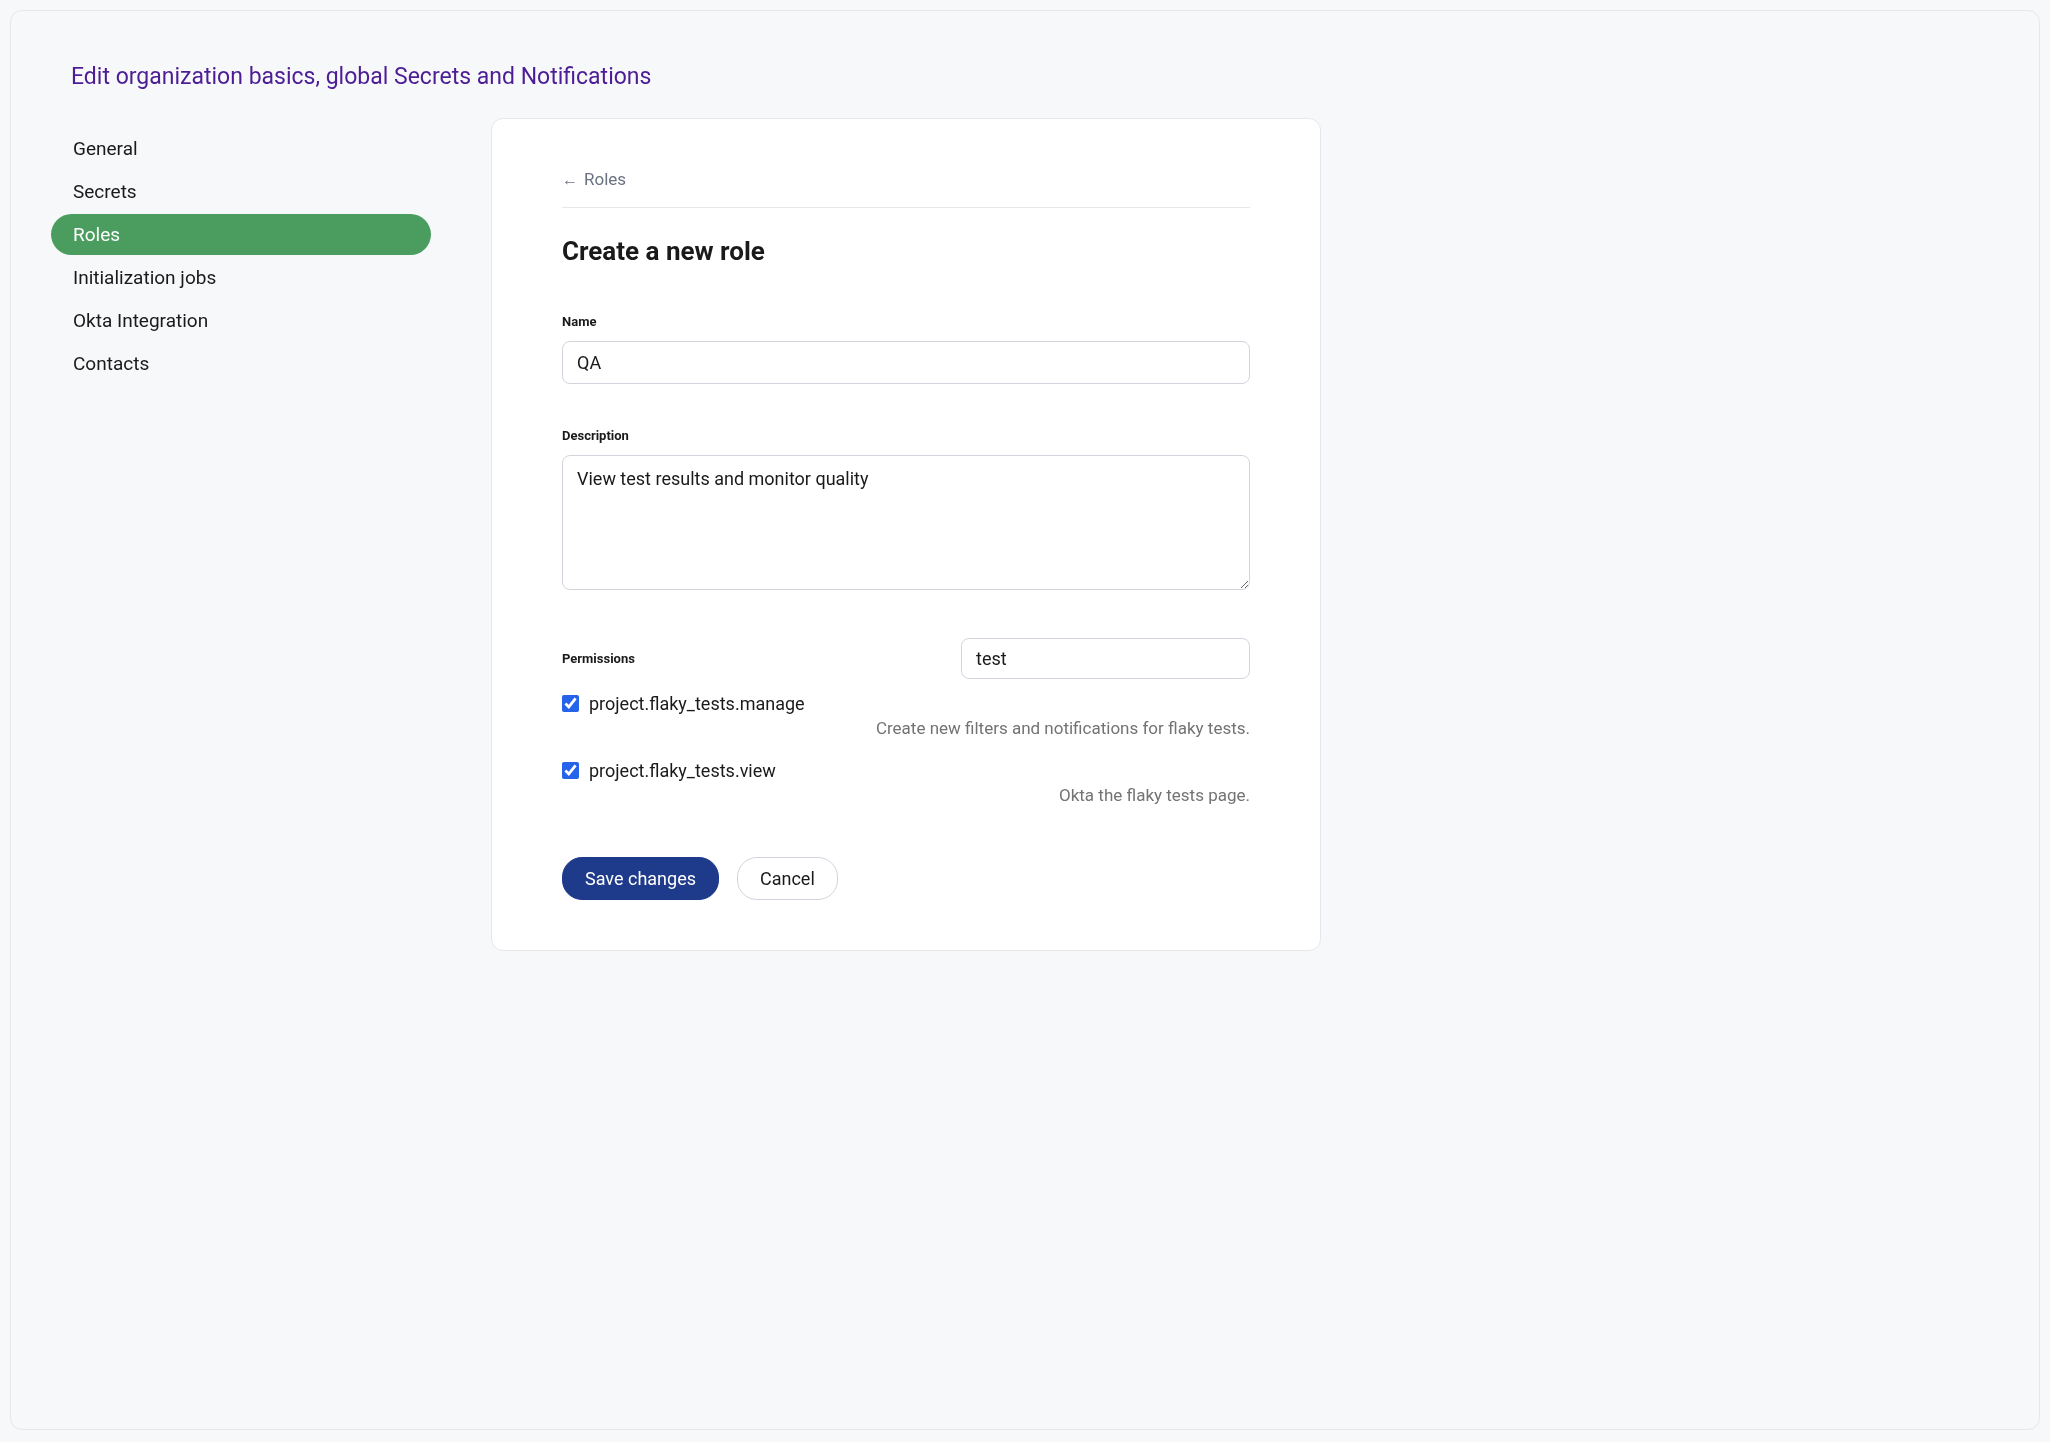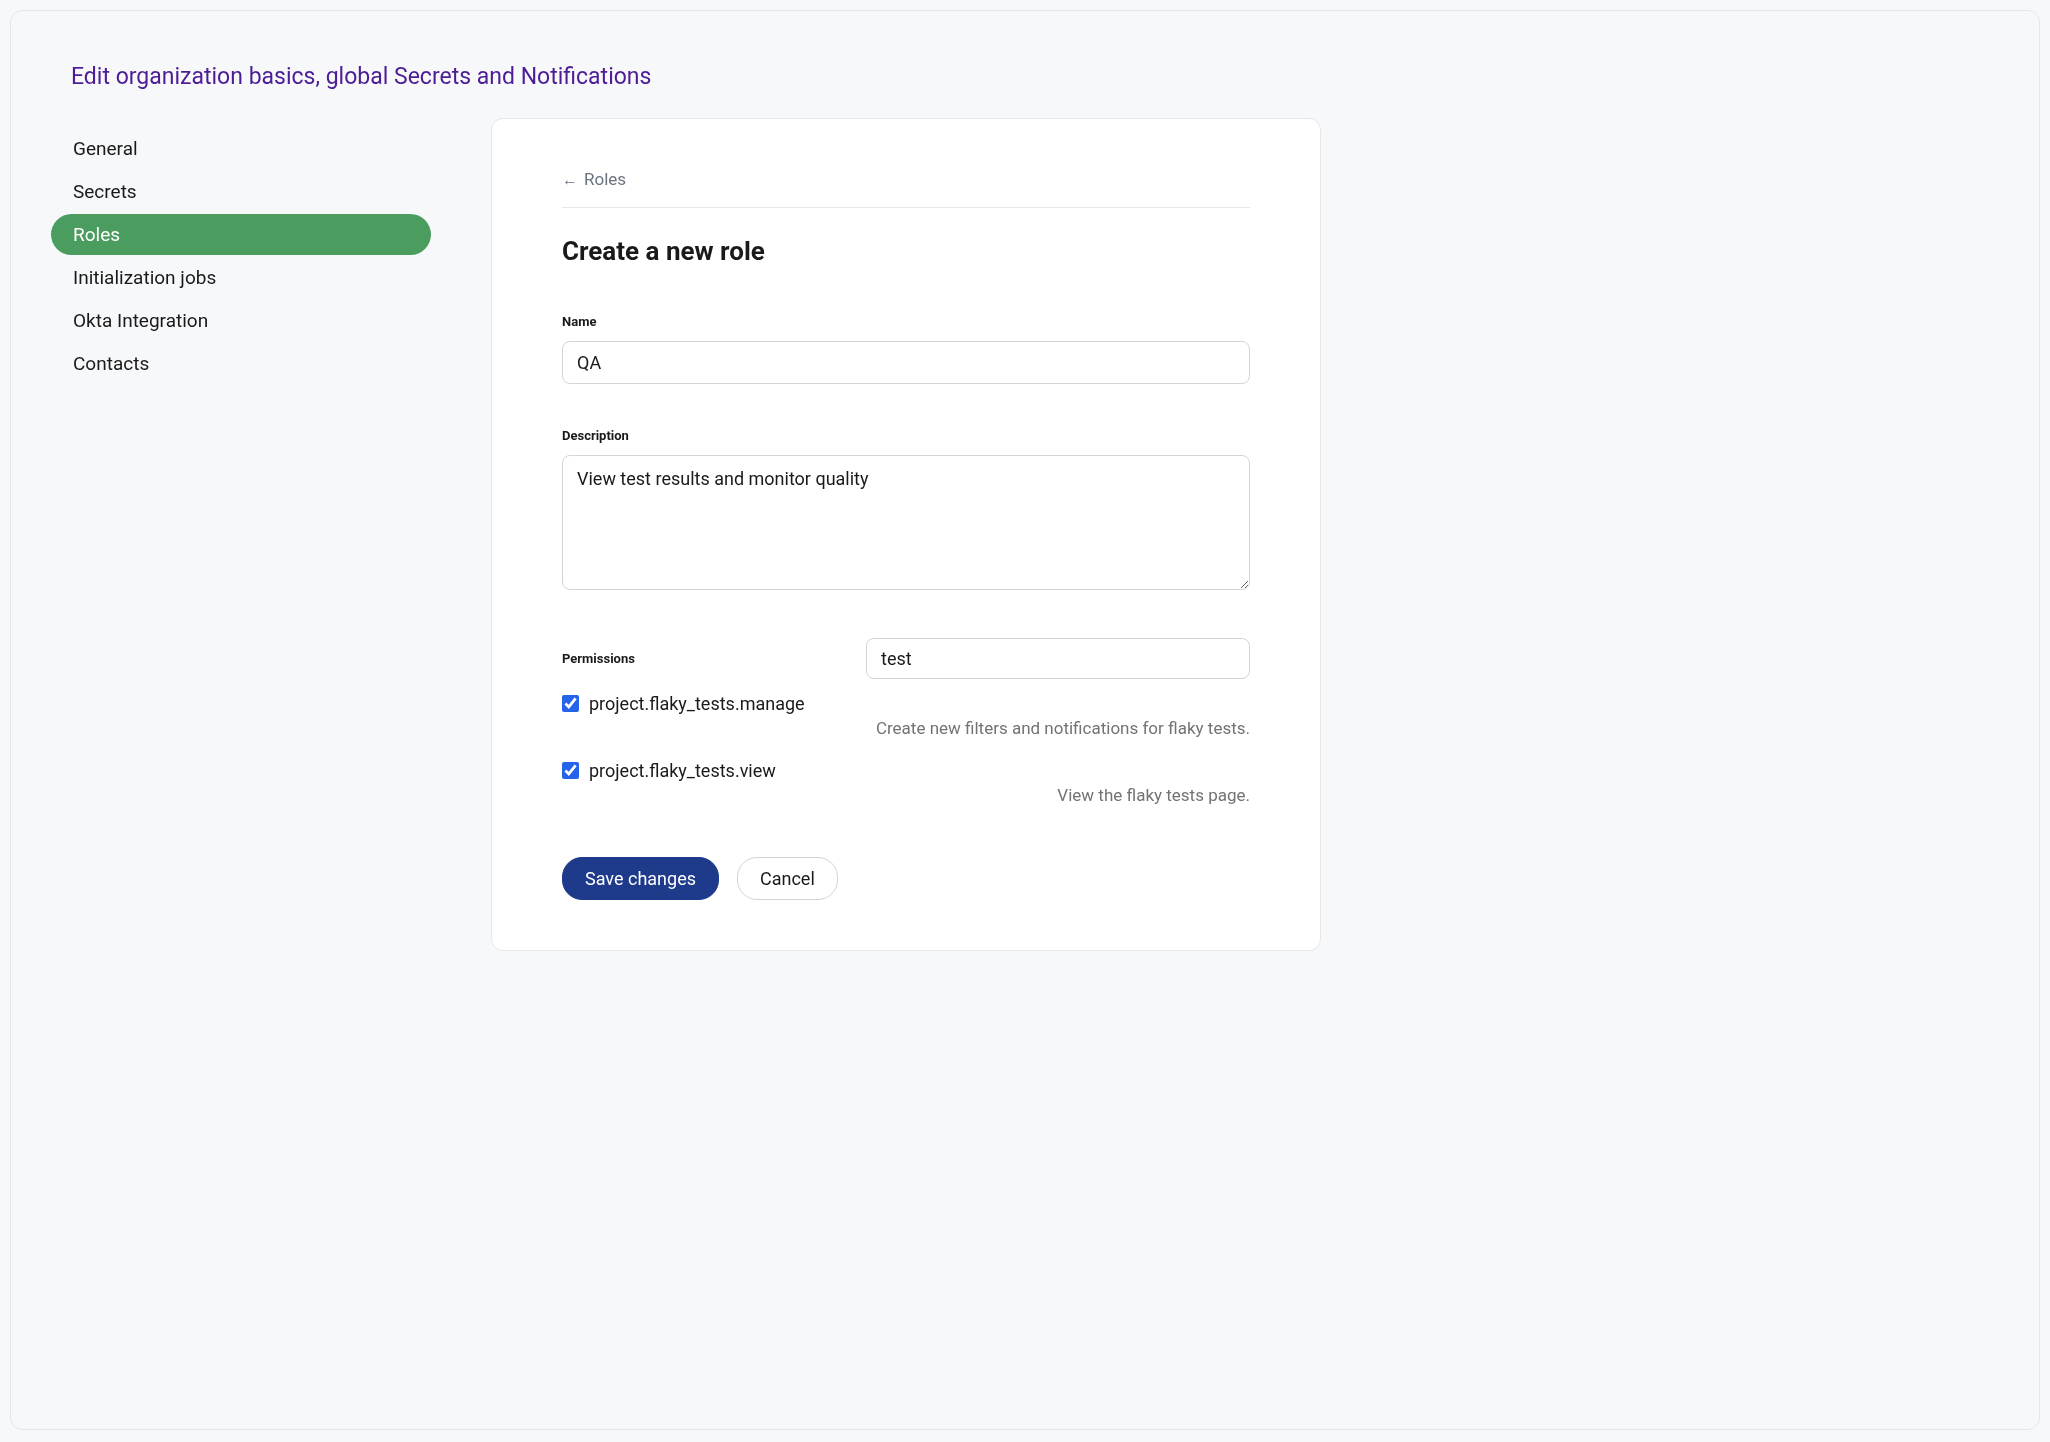--- a/index.html
+++ b/index.html
@@ -112,21 +112,21 @@
     .permissions-header {
       display: flex;
       align-items: center;
       justify-content: space-between;
       margin-bottom: 14px;
     }
     .permissions-header .form-label {
       margin-bottom: 0;
     }
     .filter-input {
-      width: 384px;
+      width: 289px;
       padding: 9px 14px;
       font-size: 18px;
       border: 1px solid #d1d5db;
       border-radius: 8px;
       color: #1a1a1a;
       font-family: inherit;
     }
     .permission-item {
       margin-bottom: 22px;
     }
@@ -226,21 +226,21 @@
             <span class="permission-name">project.flaky_tests.manage</span>
           </div>
           <div class="permission-desc">Create new filters and notifications for flaky tests.</div>
         </div>
 
         <div class="permission-item">
           <div class="permission-row">
             <input type="checkbox" class="permission-checkbox" checked="" style="">
             <span class="permission-name">project.flaky_tests.view</span>
           </div>
-          <div class="permission-desc">View the flaky tests page.</div>
+          <div class="permission-desc">Okta the flaky tests page.</div>
         </div>
       </div>
 
       <div class="button-row">
         <button class="btn btn-primary">Save changes</button>
         <button class="btn btn-secondary">Cancel</button>
       </div>
 
     </section>
 

